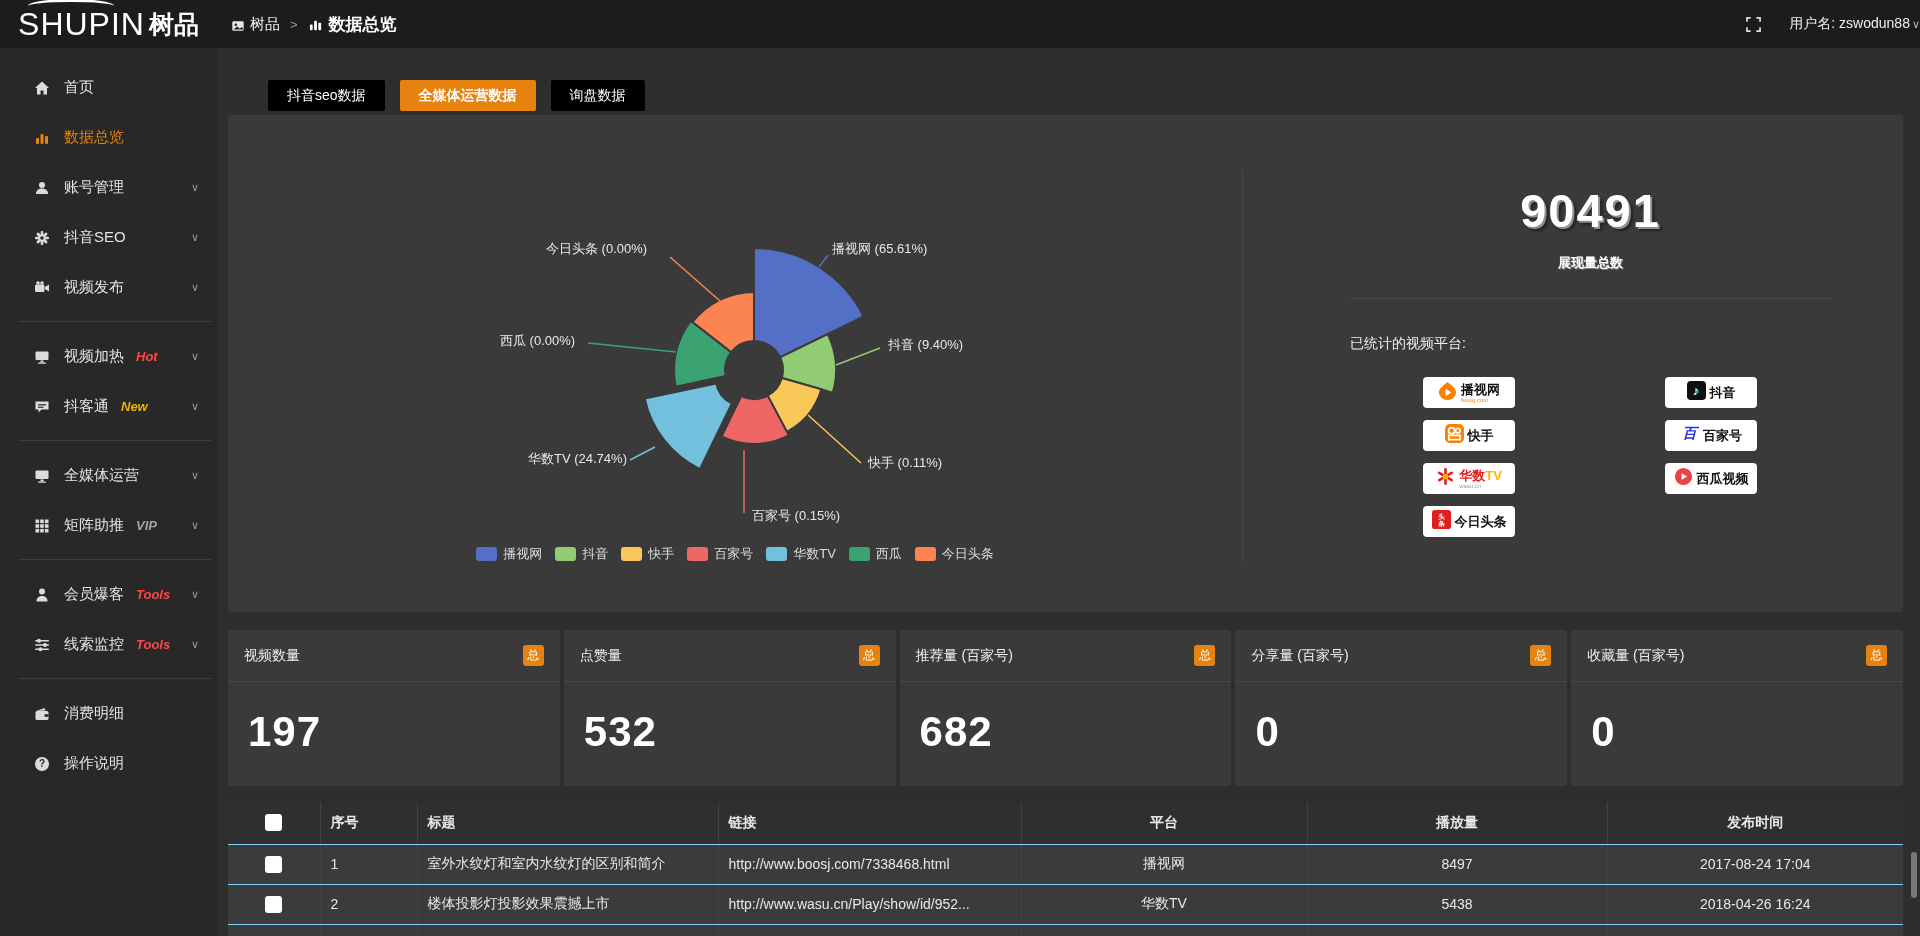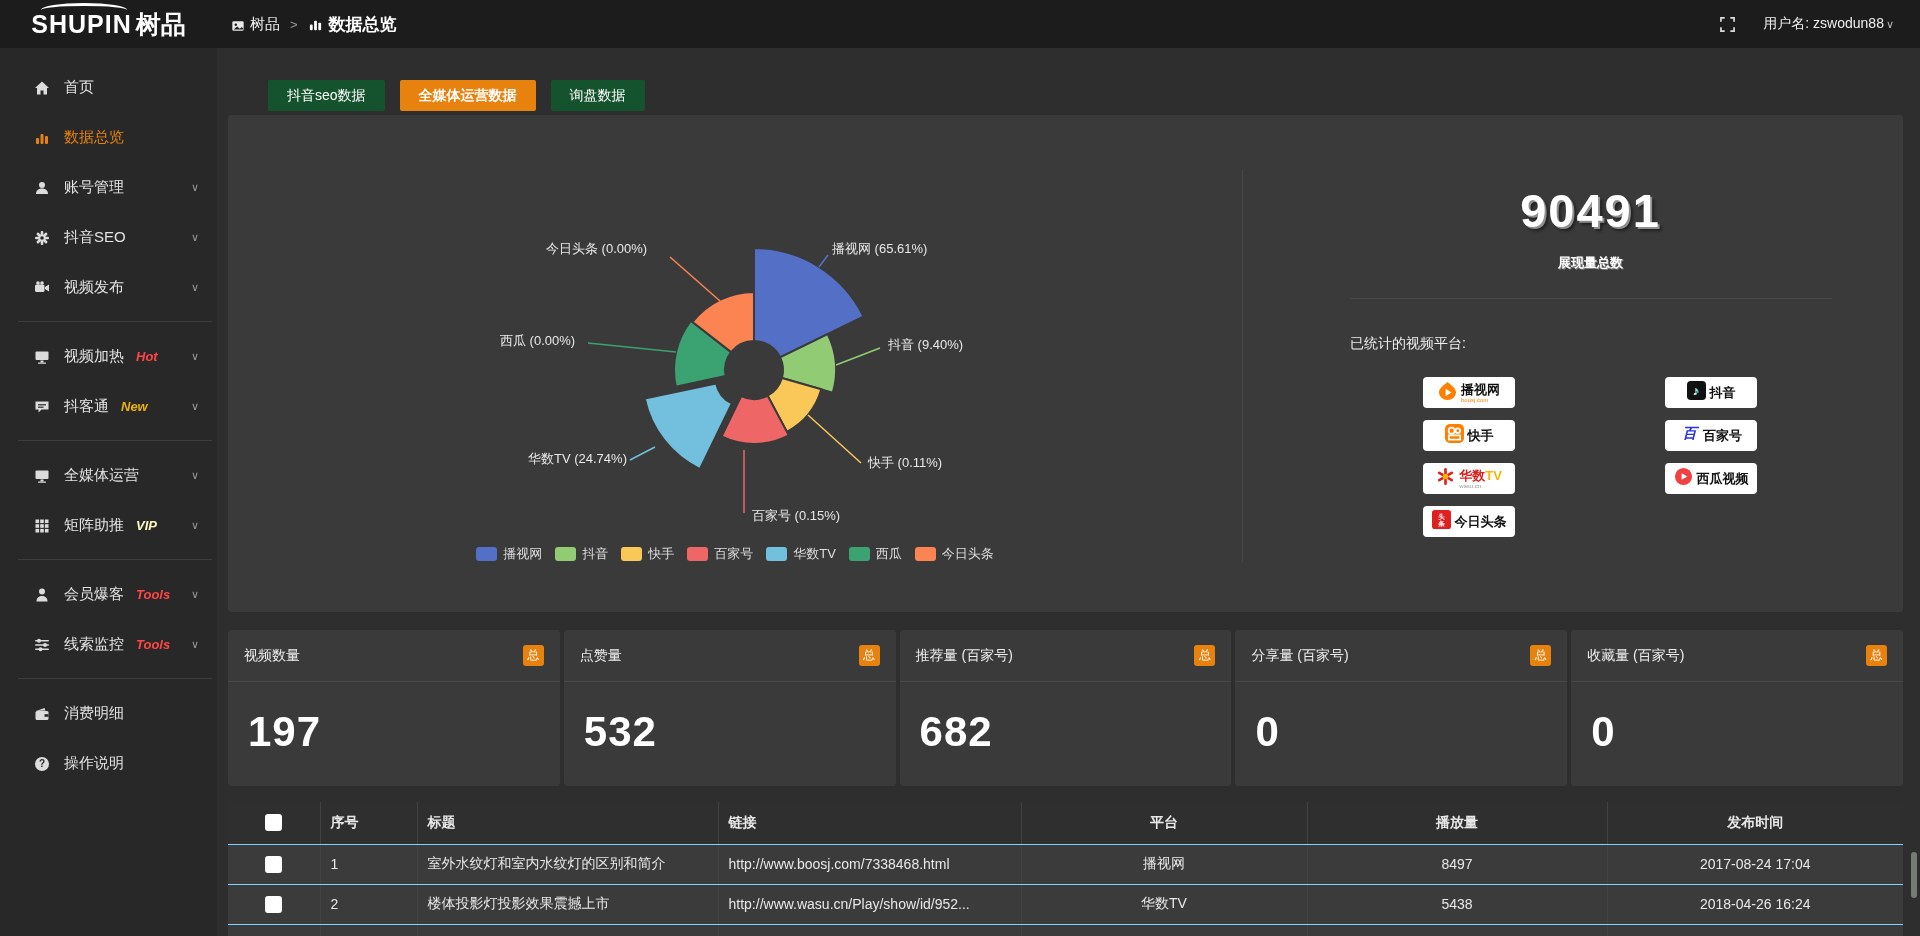--- a/index.html
+++ b/index.html
@@ -3,43 +3,43 @@
 <meta charset="utf-8">
 <style>
   * { margin:0; padding:0; box-sizing:border-box; }
   html,body { background:#222; }
   body { font-family:"Liberation Sans","DejaVu Sans",sans-serif; }
   .page { position:relative; width:1920px; height:936px; overflow:hidden; background:#2e2e2e; }
 
   
   .hdr { position:absolute; left:0; top:0; width:1920px; height:48px; background:#1c1c1c; display:flex; align-items:center; z-index:5; }
   .logo { width:217px; display:flex; align-items:center; justify-content:center; gap:4px; position:relative; }
-  .logo-en { color:#fff; font-weight:700; font-size:25px; letter-spacing:1px; position:relative; }
+  .logo-en { color:#fff; font-weight:400; font-size:32px; letter-spacing:1px; position:relative; }
   .logo-arc { position:absolute; left:10px; top:-7px; width:86px; height:14px; border-top:3px solid #fff; border-radius:50%; }
   .logo-cn { color:#fff; font-weight:900; font-size:25px; }
   .crumb { display:flex; align-items:center; margin-left:14px; color:#ddd; }
   .crumb .sep { color:#999; margin:0 10px; font-size:13px; }
   .crumb-root { font-size:15px; color:#eee; display:flex; align-items:center; gap:5px; }
   .crumb-cur { font-size:17px; color:#fff; font-weight:bold; display:flex; align-items:center; gap:6px; }
-  .hdr-right { margin-left:auto; display:flex; align-items:center; gap:28px; padding-right:26px; color:#eee; font-size:14px; }
+  .hdr-right { margin-left:auto; display:flex; align-items:center; gap:28px; color:#eee; font-size:14px; }
   .caret { font-size:11px; color:#bbb; margin-left:2px; }
   .icon-svg { display:inline-block; vertical-align:middle; }
 
   
   .side { position:absolute; left:0; top:48px; width:217px; height:888px; background:#282828; padding-top:14px; }
   .side-item { height:50px; display:flex; align-items:center; padding:0 18px 0 34px; color:#e3e3e3; font-size:15px; cursor:pointer; }
   .side-item .lbl { margin-left:14px; }
   .side-item .mbadge { font-style:italic; font-weight:bold; font-size:13px; margin-left:12px; }
   .side-item .chev { margin-left:auto; color:#9a9a9a; font-size:11px; }
   .side-item.active { color:var(--accent); }
   .side-div { height:1px; background:#3d3d3d; margin:9px 0 9px 18px; width:194px; }
 
   
   .tabs { position:absolute; left:268px; top:80px; display:flex; gap:15px; }
-  .tab { height:31px; line-height:31px; padding:0 19px; background:#14532d; color:#fff; font-size:14px; border-radius:2px; cursor:pointer; white-space:nowrap; }
+  .tab { height:31px; line-height:31px; padding:0 19px; background:#000000; color:#fff; font-size:14px; border-radius:2px; cursor:pointer; white-space:nowrap; }
   .tab.active { background:var(--accent); font-weight:bold; }
 
   
   .panel { position:absolute; left:228px; top:115px; width:1675px; height:497px; background:#3a3a3a; border-radius:3px; }
   .rose { position:absolute; left:0; top:0; }
   .legend { position:absolute; left:0; top:430px; width:1014px; display:flex; justify-content:center; gap:13px; }
   .lg-item { display:flex; align-items:center; gap:6px; cursor:pointer; }
   .lg-sw { width:21px; height:14px; border-radius:3px; }
   .lg-tx { color:#ddd; font-size:13px; }
   .vdiv { position:absolute; left:1014px; top:55px; height:392px; width:1px; background:#474747; }
@@ -201,21 +201,21 @@
               <rect x="6.2" y="1.5" width="3.6" height="3.6"></rect>
               <rect x="10.9" y="1.5" width="3.6" height="3.6"></rect>
               <rect x="1.5" y="6.2" width="3.6" height="3.6"></rect>
               <rect x="6.2" y="6.2" width="3.6" height="3.6"></rect>
               <rect x="10.9" y="6.2" width="3.6" height="3.6"></rect>
               <rect x="1.5" y="10.9" width="3.6" height="3.6"></rect>
               <rect x="6.2" y="10.9" width="3.6" height="3.6"></rect>
               <rect x="10.9" y="10.9" width="3.6" height="3.6"></rect>
             </svg></span>
           <span class="lbl">矩阵助推</span>
-          <span class="mbadge" style="color:#fef9c3">VIP</span>
+          <span class="mbadge" style="color:#a3a3a3">VIP</span>
           <span class="chev">∨</span>
         </div>
         <div class="side-div"></div>
         <div class="side-item">
           <span><svg class="icon-svg" width="16" height="16" viewBox="0 0 16 16" fill="#dcdcdc">
               <circle cx="8" cy="4.5" r="3"></circle>
               <path d="M2.5 14.5 c0-4 2.8-5.5 5.5-5.5 s5.5 1.5 5.5 5.5 Z"></path>
             </svg></span>
           <span class="lbl">会员爆客</span>
           <span class="mbadge" style="color:#ff4545">Tools</span>

